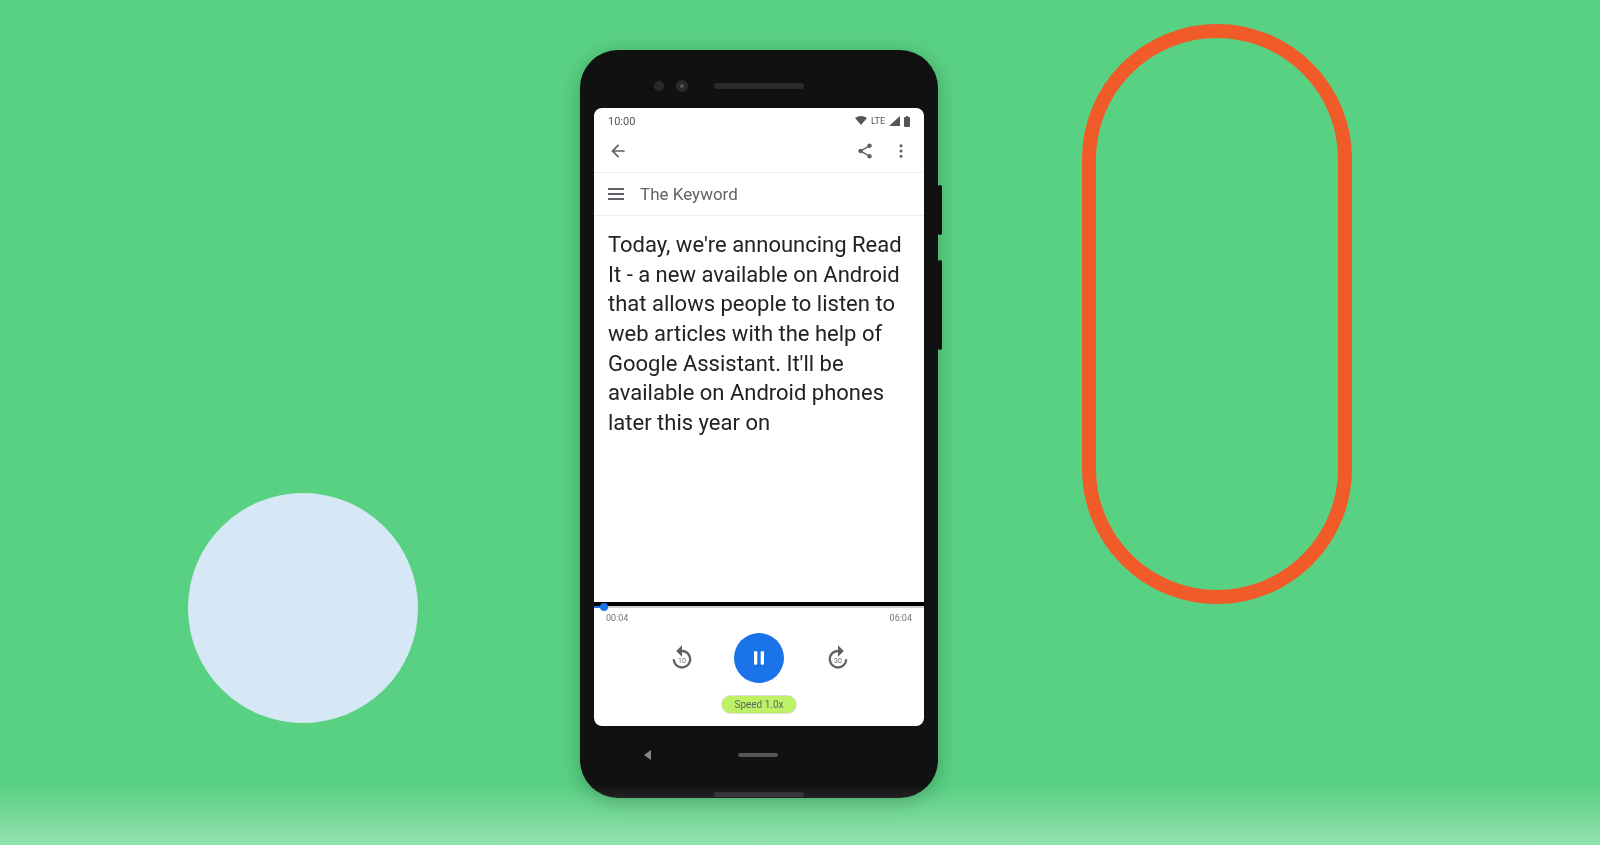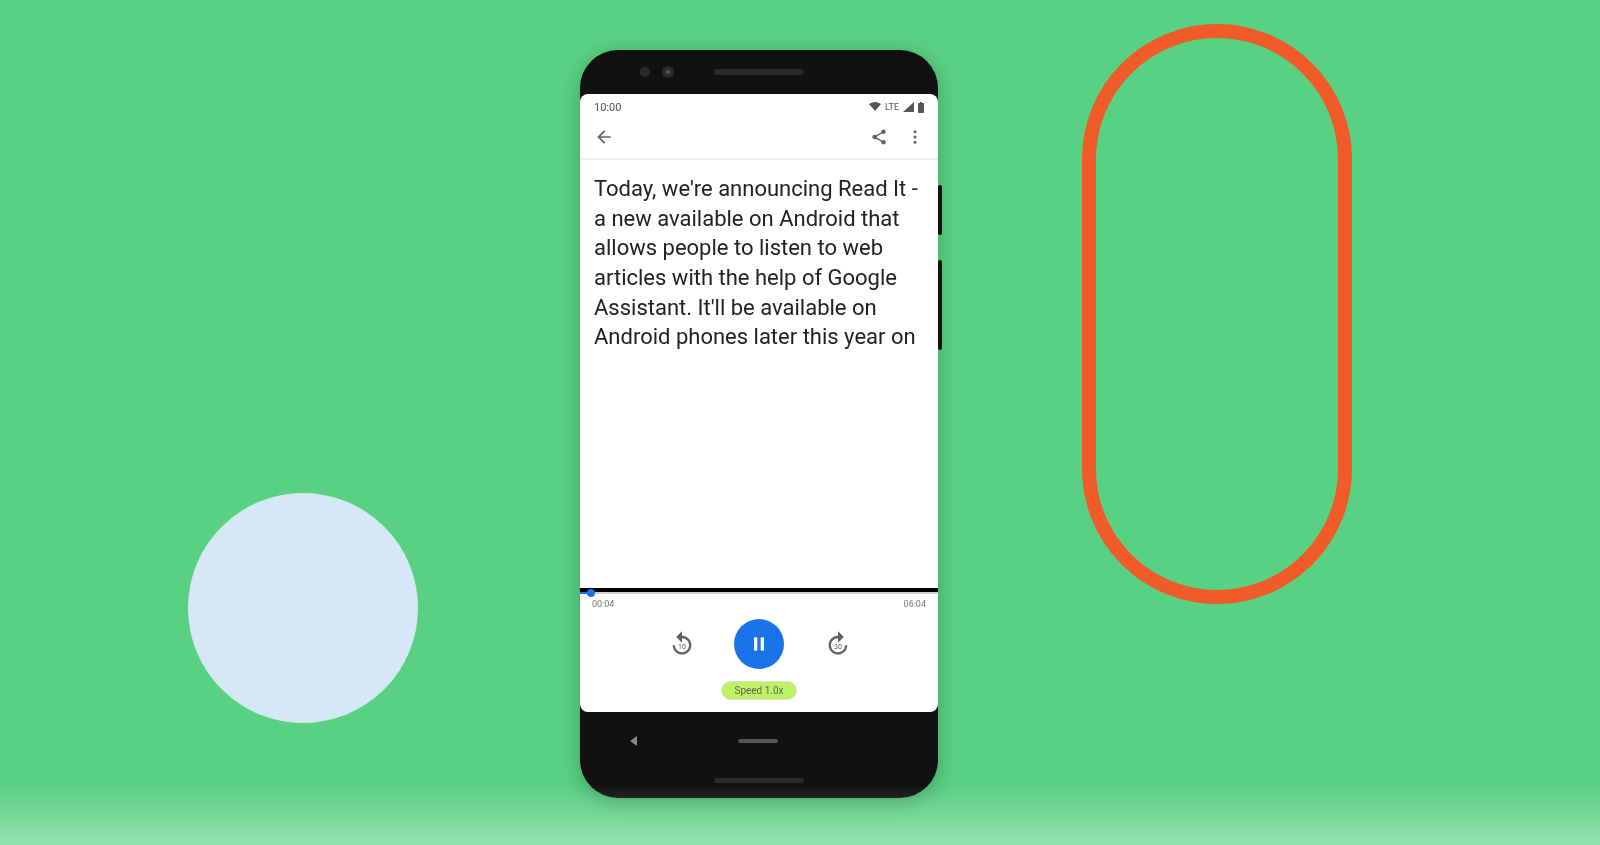--- a/index.html
+++ b/index.html
@@ -30,20 +30,21 @@
     top: 24px;
   }
   .phone {
     position: absolute;
     left: 580px;
     top: 50px;
     width: 358px;
     height: 748px;
     background: #111;
     border-radius: 38px;
+    padding: 14px;
     box-shadow: 0 4px 20px rgba(0,0,0,0.25);
   }
   .phone-buttons-right {
     position: absolute;
     right: -4px;
     top: 135px;
     width: 4px;
     height: 50px;
     background: #111;
     border-radius: 2px;
@@ -250,20 +251,28 @@
               <circle cx="12" cy="12" r="2"></circle>
               <circle cx="12" cy="19" r="2"></circle>
             </svg>
         </span>
       </span>
     </div>
 
 
     <div class="divider"></div>
 
+    <div class="site-header">
+      <span class="ham">
+        <span></span>
+          <span></span>
+          <span></span>
+      </span>
+      <span>The Keyword</span>
+    </div>
 
     <div class="divider"></div>
 
     <div class="article">
       <span>Today, we're announcing Read It - a new available on Android that allows people to listen to web articles with the help of Google Assistant. It'll be available on Android phones later this year on</span>
     </div>
 
     <div class="player">
       <div class="progress-track">
         <div class="progress-fill"></div>

